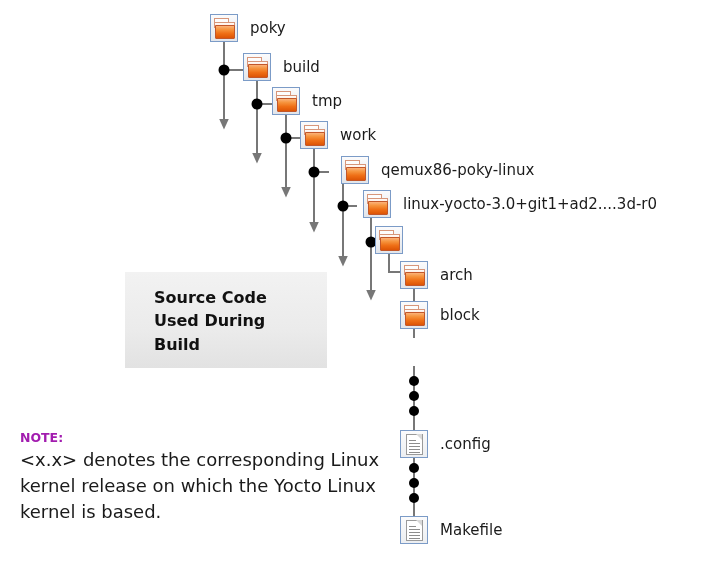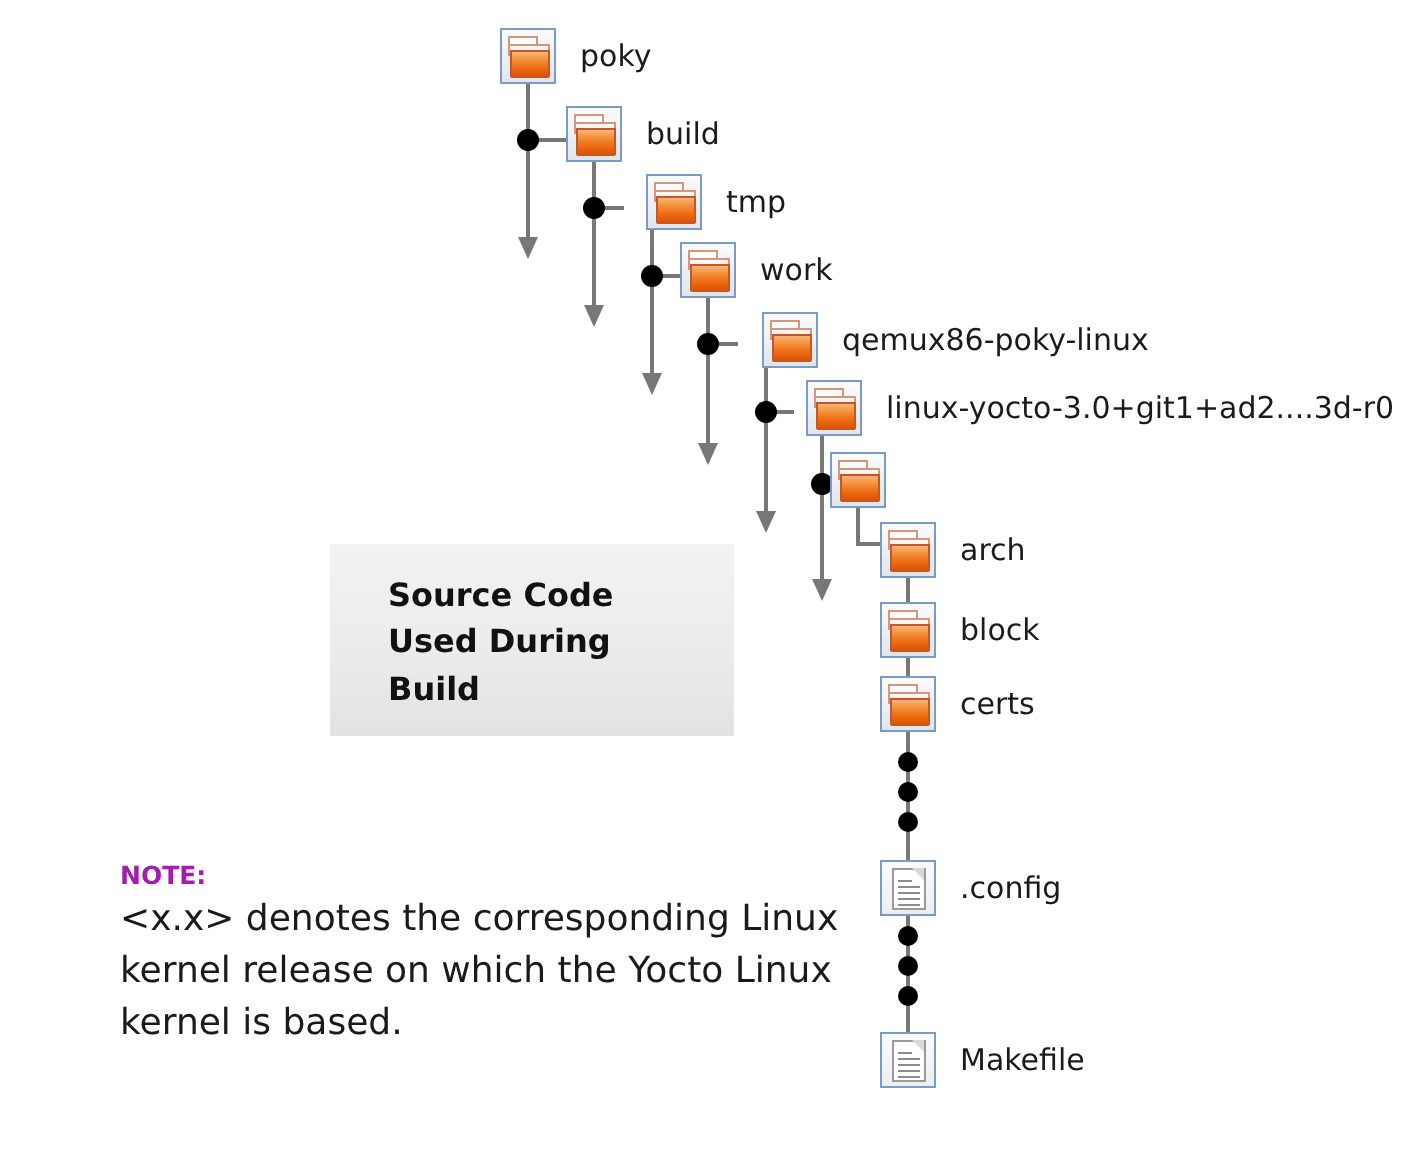--- a/index.html
+++ b/index.html
@@ -15,21 +15,20 @@
     font-family: "DejaVu Sans", "Liberation Sans", sans-serif;
     color: #1a1a1a;
   }
 
   #canvas {
     position: absolute;
     left: 0;
     top: 0;
     width: 661px;
     height: 581px;
-    margin-left: 40px;
   }
 
   
   #wires {
     position: absolute;
     left: 0;
     top: 0;
     width: 705px;
     height: 581px;
     pointer-events: none;
@@ -253,21 +252,21 @@
 
   <div class="node" style="left:243px; top:53px;">
     <span class="folder-icon">
       <span class="back-tab"></span>
         <span class="back-body"></span>
         <span class="front-body"></span>
     </span>
     <span class="node-label">build</span>
   </div>
 
-  <div class="node" style="left:283px; top:87px;">
+  <div class="node" style="left:272px; top:87px;">
     <span class="folder-icon">
       <span class="back-tab"></span>
         <span class="back-body"></span>
         <span class="front-body"></span>
     </span>
     <span class="node-label">tmp</span>
   </div>
 
   <div class="node" style="left:300px; top:121px;">
     <span class="folder-icon">
@@ -315,28 +314,20 @@
 
   <div class="node" style="left:400px; top:301px;">
     <span class="folder-icon">
       <span class="back-tab"></span>
         <span class="back-body"></span>
         <span class="front-body"></span>
     </span>
     <span class="node-label">block</span>
   </div>
 
-  <div class="node" style="left:400px; top:338px;">
-    <span class="folder-icon">
-      <span class="back-tab"></span>
-        <span class="back-body"></span>
-        <span class="front-body"></span>
-    </span>
-    <span class="node-label">certs</span>
-  </div>
 
   <div class="node" style="left:400px; top:430px;">
     <span class="file-icon">
       <span class="page"></span>
       <span class="fold"></span>
       <span class="lines">
           <i></i>
           <i></i>
           <i></i>
           <i></i>

